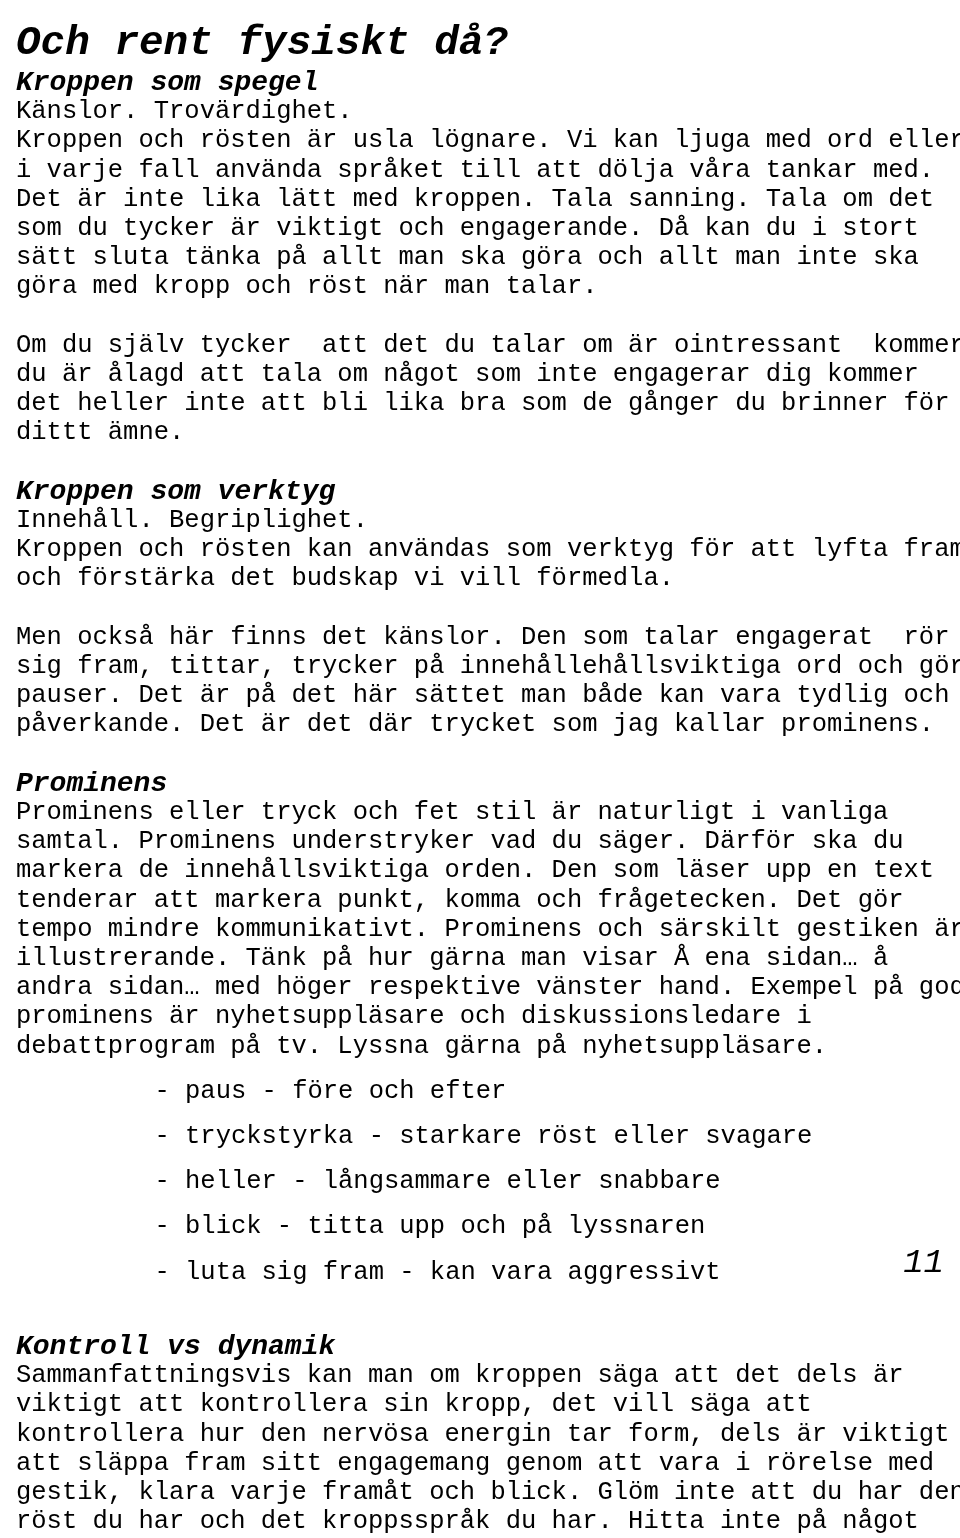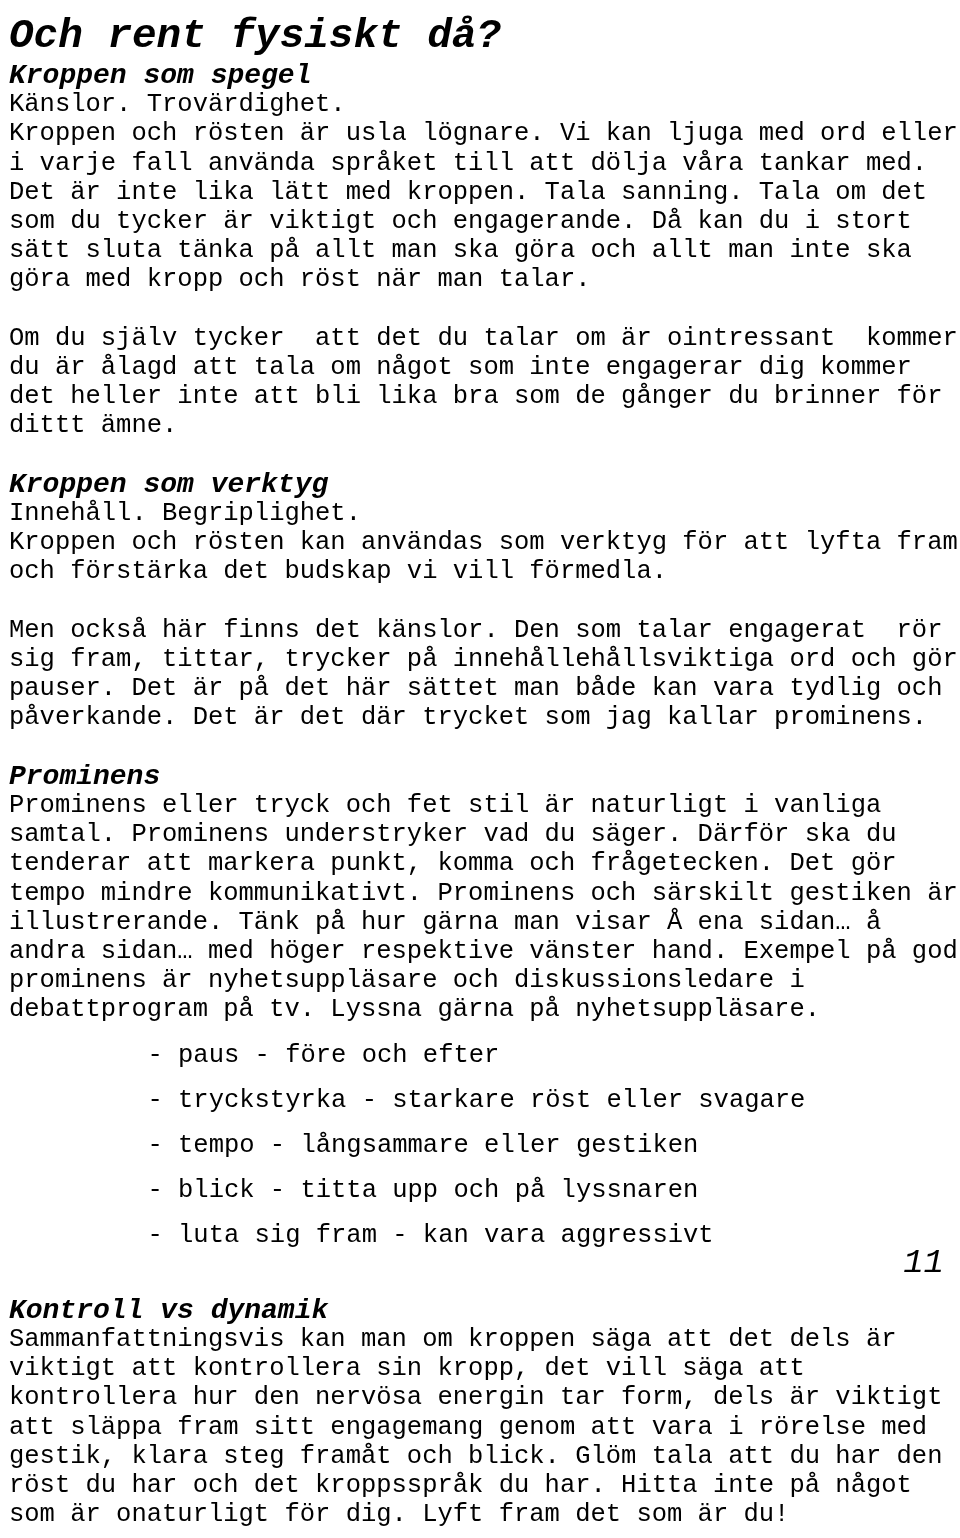--- a/index.html
+++ b/index.html
@@ -13,21 +13,21 @@
     overflow: hidden;
     font-family: "Liberation Mono", "DejaVu Sans Mono", monospace;
     color: #000000;
     -webkit-font-smoothing: antialiased;
   }
   .page {
     position: relative;
     width: 960px;
     height: 1292px;
     box-sizing: border-box;
-    padding: 9px;
+    padding: 16px;
   }
   .doc-title {
     font-size: 41px;
     line-height: 50px;
     font-weight: bold;
     font-style: italic;
     letter-spacing: 0px;
     margin: 0;
     padding: 2px 0 0 0;
     white-space: pre;
@@ -111,41 +111,42 @@
     <div class="body-line">pauser. Det är på det här sättet man både kan vara tydlig och</div>
     <div class="body-line">påverkande. Det är det där trycket som jag kallar prominens.</div>
   </div>
 
   <div class="blank-line">&nbsp;</div>
 
   <div class="block">
     <div class="heading">Prominens</div>
     <div class="body-line">Prominens eller tryck och fet stil är naturligt i vanliga</div>
     <div class="body-line">samtal. Prominens understryker vad du säger. Därför ska du</div>
+    <div class="body-line">markera de innehållsviktiga orden. Den som läser upp en text</div>
     <div class="body-line">tenderar att markera punkt, komma och frågetecken. Det gör</div>
     <div class="body-line">tempo mindre kommunikativt. Prominens och särskilt gestiken är</div>
     <div class="body-line">illustrerande. Tänk på hur gärna man visar Å ena sidan… å</div>
     <div class="body-line">andra sidan… med höger respektive vänster hand. Exempel på god</div>
     <div class="body-line">prominens är nyhetsuppläsare och diskussionsledare i</div>
     <div class="body-line">debattprogram på tv. Lyssna gärna på nyhetsuppläsare.</div>
     <div class="bullet-line">        - paus - före och efter</div>
     <div class="bullet-line">        - tryckstyrka - starkare röst eller svagare</div>
-    <div class="bullet-line">        - tempo - långsammare eller gestiken</div>
+    <div class="bullet-line">        - heller - långsammare eller snabbare</div>
     <div class="bullet-line">        - blick - titta upp och på lyssnaren</div>
     <div class="bullet-line">        - luta sig fram - kan vara aggressivt</div>
   </div>
 
   <div class="blank-line">&nbsp;</div>
 
   <div class="block">
     <div class="heading">Kontroll vs dynamik</div>
     <div class="body-line">Sammanfattningsvis kan man om kroppen säga att det dels är</div>
     <div class="body-line">viktigt att kontrollera sin kropp, det vill säga att</div>
     <div class="body-line">kontrollera hur den nervösa energin tar form, dels är viktigt</div>
     <div class="body-line">att släppa fram sitt engagemang genom att vara i rörelse med</div>
-    <div class="body-line">gestik, klara steg framåt och blick. Glöm tala att du har den</div>
+    <div class="body-line">gestik, klara varje framåt och blick. Glöm inte att du har den</div>
     <div class="body-line">röst du har och det kroppsspråk du har. Hitta inte på något</div>
     <div class="body-line">som är onaturligt för dig. Lyft fram det som är du!</div>
   </div>
 
   <div class="page-number">11</div>
 
 </div>
 
 </body></html>

